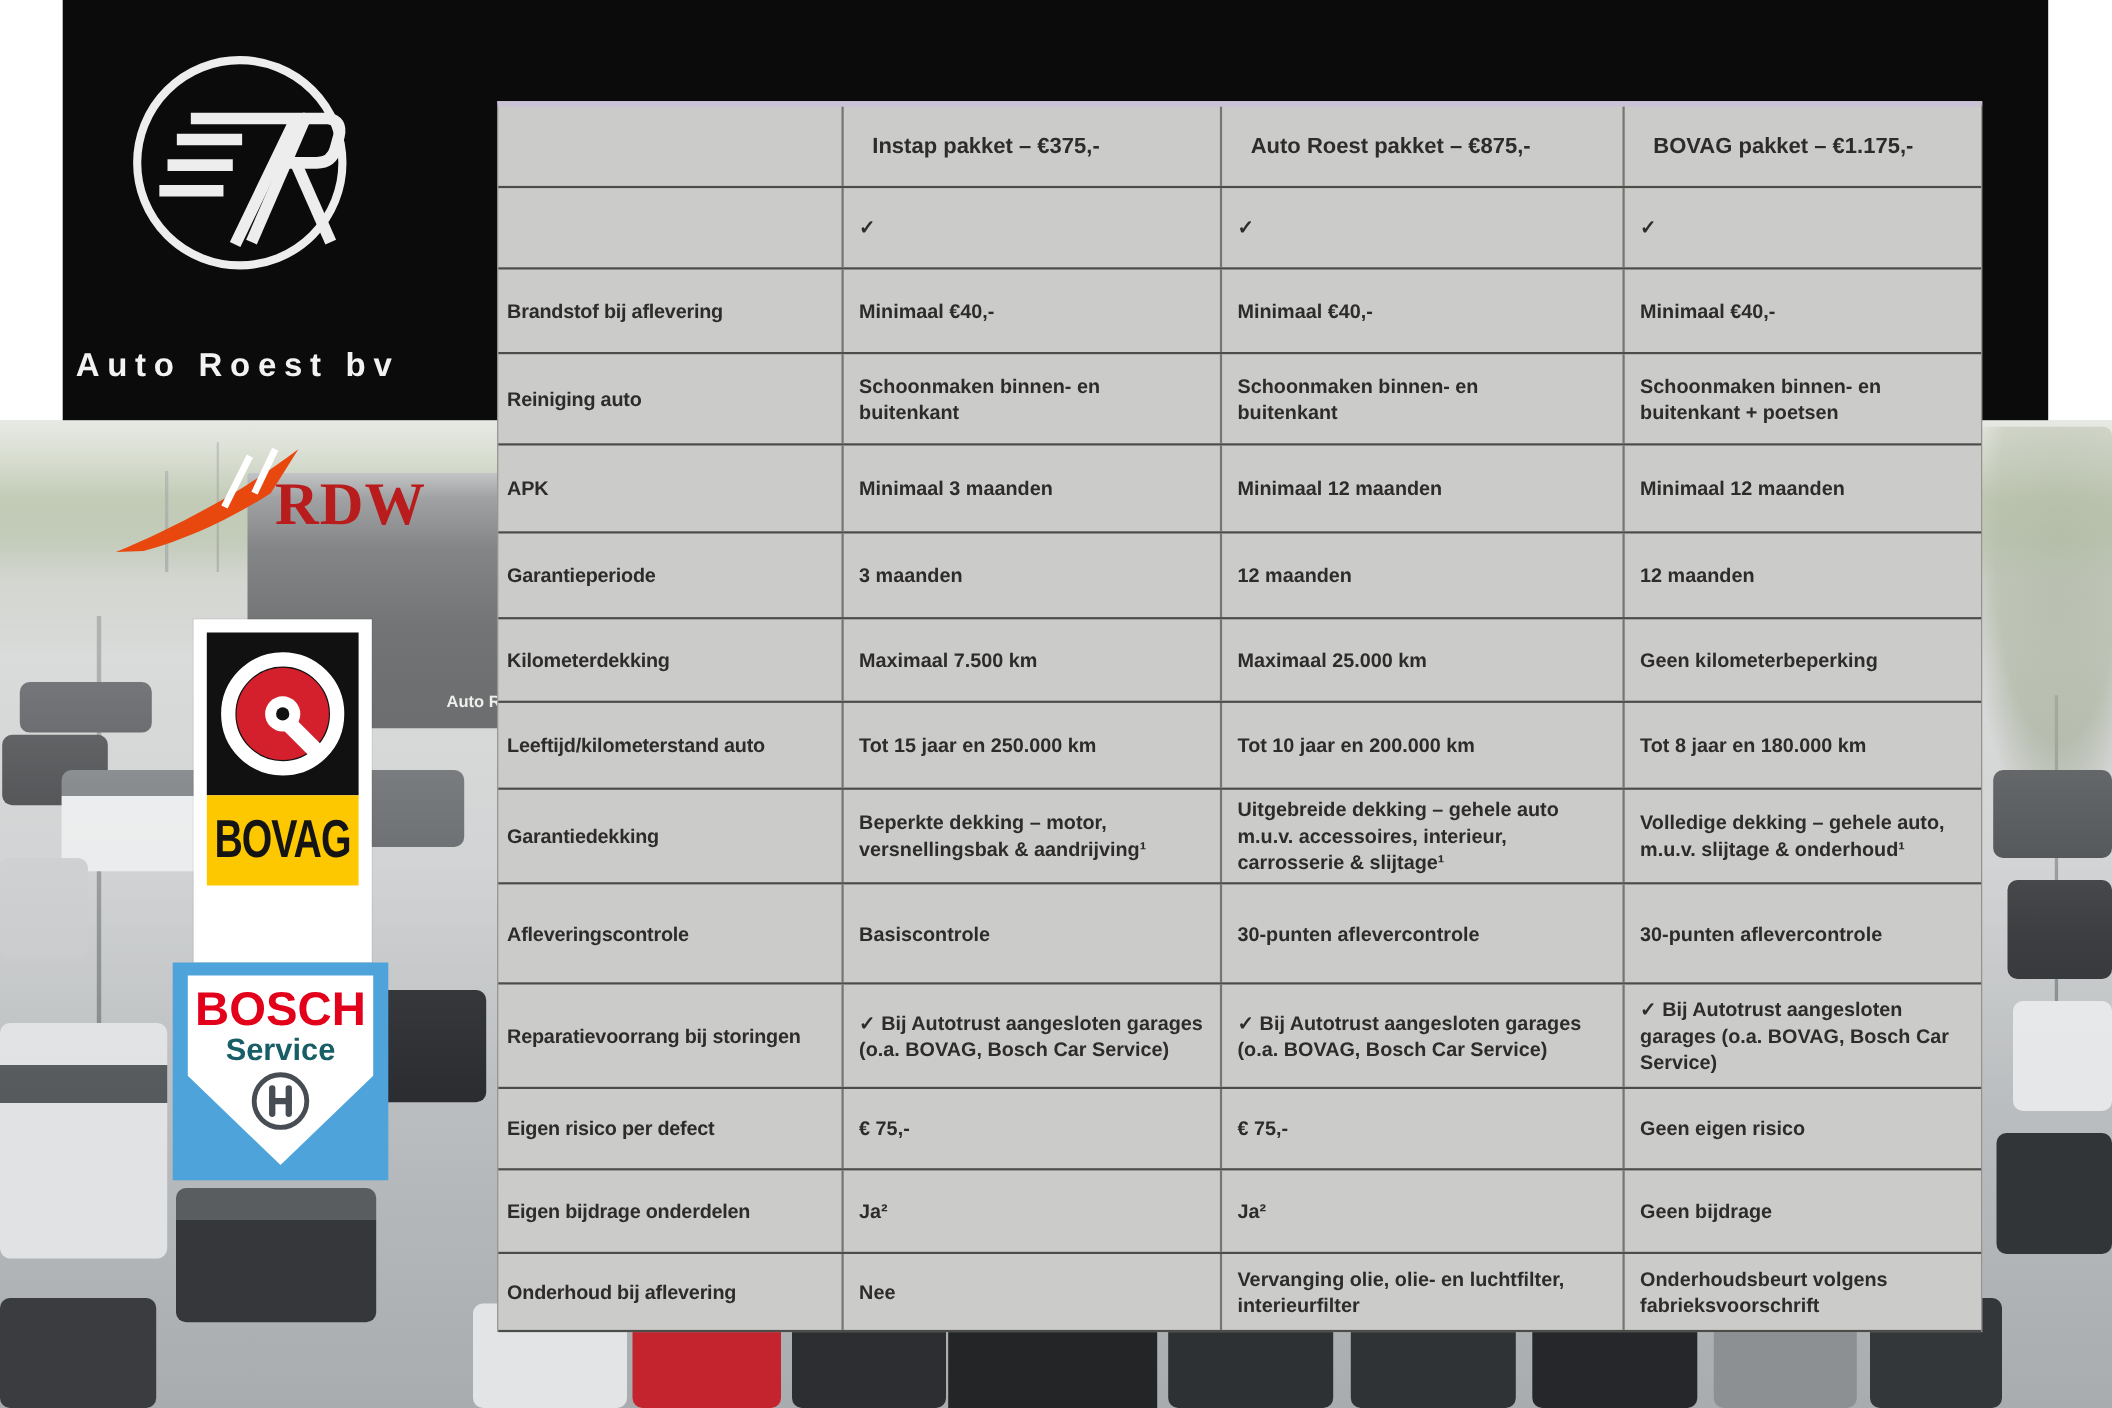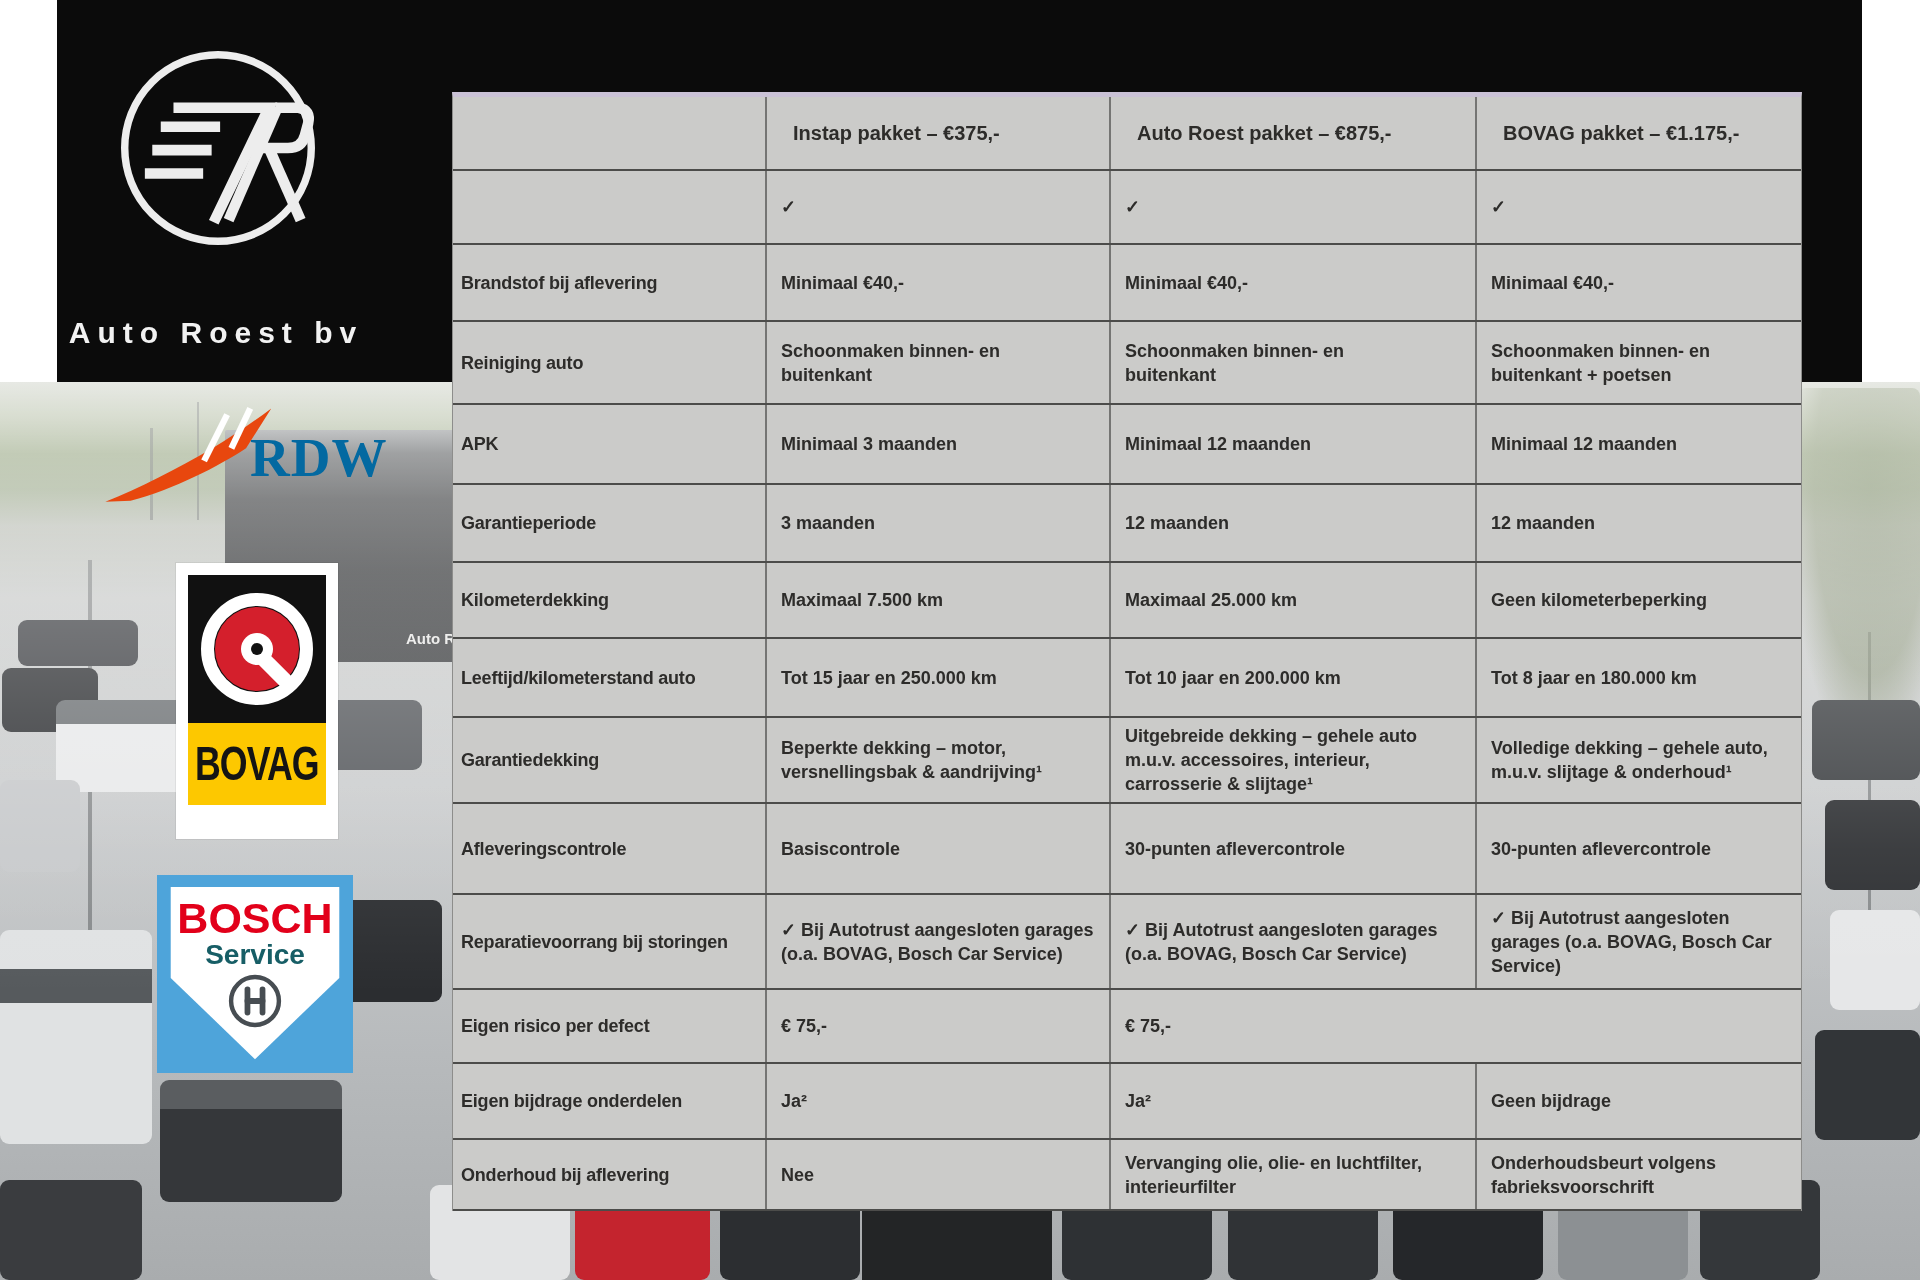--- a/index.html
+++ b/index.html
@@ -25,24 +25,24 @@
 
   
   .ar-logo{position:absolute;left:57px;top:0;width:318px;height:382px;}
   .ar-badge{position:absolute;left:55px;top:42px;width:212px;height:212px;}
   .ar-name{position:absolute;left:0;top:316px;width:318px;text-align:center;color:#f2f2f2;
     font-size:30px;font-weight:700;letter-spacing:7px;white-space:nowrap;}
 
   
   .rdw{position:absolute;left:100px;top:400px;width:310px;height:115px;}
   .rdw-word{position:absolute;left:150px;top:26px;font-family:"Liberation Serif",serif;
-    font-weight:700;font-size:55px;color:#0369a1;letter-spacing:1px;}
-
-  
-  .bovag{position:absolute;left:176px;top:563px;width:162px;height:276px;background:#ffffff;
+    font-weight:700;font-size:55px;color:#b91c1c;letter-spacing:1px;}
+
+  
+  .bovag{position:absolute;left:176px;top:563px;width:162px;height:312px;background:#ffffff;
     box-shadow:0 0 0 1px rgba(0,0,0,.06);}
   .bovag-top{position:absolute;left:12px;top:12px;width:138px;height:148px;background:#111111;overflow:hidden;}
   .bv-ring{position:absolute;left:13px;top:18px;width:112px;height:112px;border-radius:50%;border:13px solid #ffffff;}
   .bv-red{position:absolute;left:27px;top:32px;width:84px;height:84px;border-radius:50%;background:#d41f2c;}
   .bv-handle{position:absolute;left:62px;top:72px;width:15px;height:56px;background:#ffffff;
     transform:rotate(-45deg);transform-origin:50% 6px;}
   .bv-hub{position:absolute;left:53px;top:58px;width:32px;height:32px;border-radius:50%;background:#ffffff;}
   .bv-hole{position:absolute;left:63px;top:68px;width:12px;height:12px;border-radius:50%;background:#111111;}
   .bovag-bot{position:absolute;left:12px;top:160px;width:138px;height:82px;background:#fdc800;
     display:flex;align-items:center;justify-content:center;}
@@ -248,20 +248,21 @@
       <div class="c">✓ Bij Autotrust aangesloten garages
 (o.a. BOVAG, Bosch Car Service)</div>
       <div class="c">✓ Bij Autotrust aangesloten
 garages (o.a. BOVAG, Bosch Car
 Service)</div>
     </div>
     <div class="r" style="height:74px">
       <div class="c lbl">Eigen risico per defect</div>
       <div class="c">€ 75,-</div>
       <div class="c">€ 75,-</div>
+      <div class="c">Geen eigen risico</div>
     </div>
     <div class="r" style="height:76px">
       <div class="c lbl">Eigen bijdrage onderdelen</div>
       <div class="c">Ja²</div>
       <div class="c">Ja²</div>
       <div class="c">Geen bijdrage</div>
     </div>
     <div class="r" style="height:71px">
       <div class="c lbl">Onderhoud bij aflevering</div>
       <div class="c">Nee</div>

